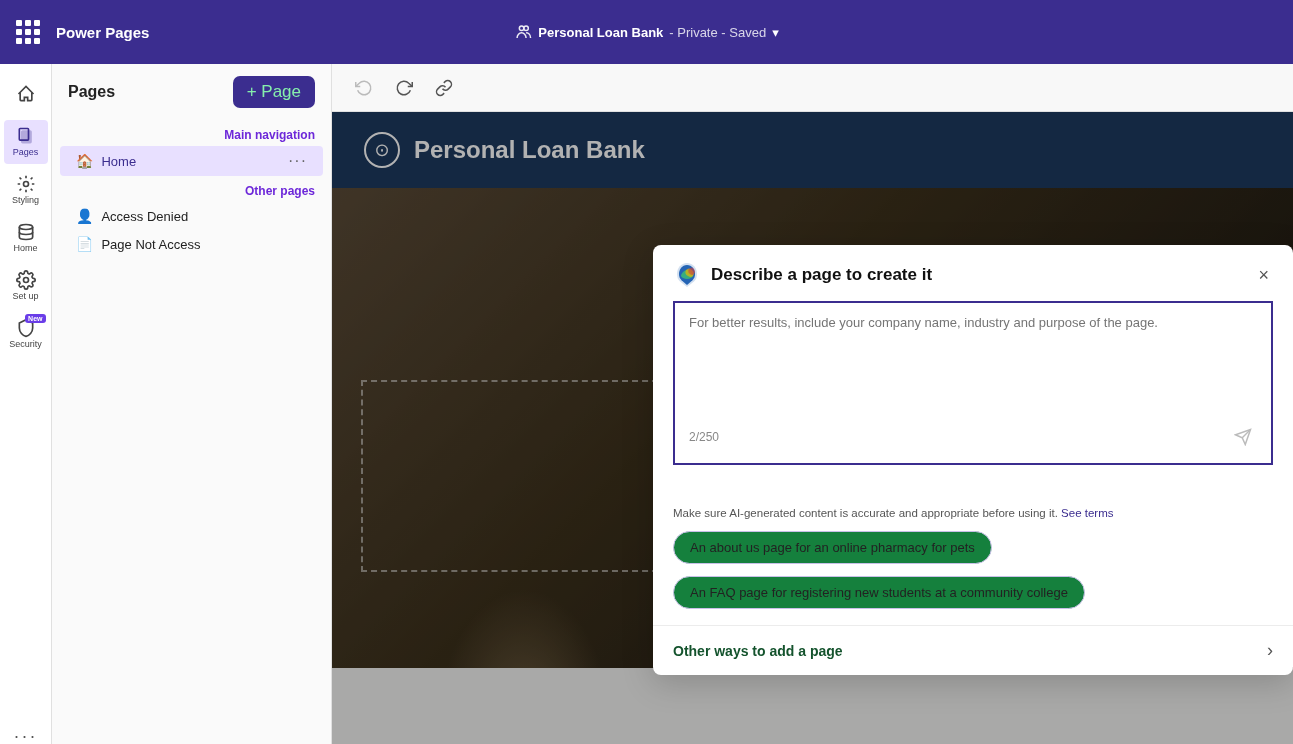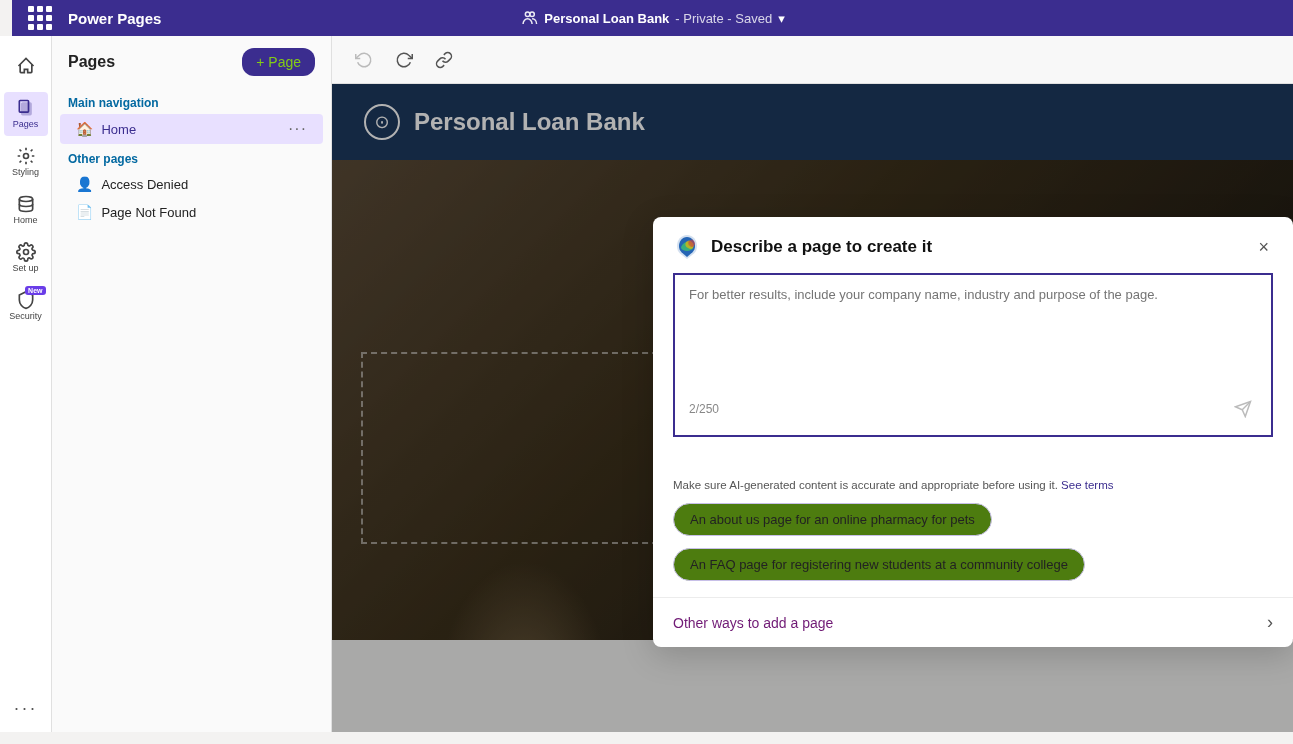--- a/index.html
+++ b/index.html
@@ -1,27 +1,26 @@
 <!DOCTYPE html>
 <html><head>
   <meta charset="utf-8">
   <style>
     * { box-sizing: border-box; margin: 0; padding: 0; }
     body { font-family: 'Segoe UI', sans-serif; width: 1293px; height: 744px; overflow: hidden; background: #f3f2f1; }
 
     
     .topbar {
-      height: 36px;
+      height: 64px;
       background: #3b2d8f;
       display: flex;
       align-items: center;
       padding: 0 12px;
       gap: 12px;
       position: relative;
-      margin-left: 12px;
     }
     .topbar-grid {
       color: white;
       font-size: 18px;
       cursor: pointer;
       display: grid;
       grid-template-columns: repeat(3,6px);
       grid-template-rows: repeat(3,6px);
       gap: 3px;
       padding: 4px;
@@ -137,34 +136,35 @@
     .pages-panel-title {
       font-size: 16px;
       font-weight: 600;
       color: #222;
     }
     .add-page-btn {
       display: flex;
       align-items: center;
       gap: 6px;
       background: #3b2d8f;
-      color: #84cc16;
+      color: #86efac;
       border: none;
-      border-radius: 12px;
+      border-radius: 7px;
       padding: 6px 14px;
-      font-size: 14px;
+      font-size: 17px;
       cursor: pointer;
       font-family: inherit;
       font-weight: 500;
     }
     .nav-section-title {
       font-size: 12px;
       font-weight: 600;
-      color: #0369a1;
+      color: #6d28d9;
       padding: 8px 16px 4px;
+      text-align: right;
     }
     .nav-item {
       display: flex;
       align-items: center;
       justify-content: space-between;
       padding: 6px 16px;
       cursor: pointer;
       border-radius: 4px;
       margin: 0 8px;
     }
@@ -359,43 +359,43 @@
       cursor: pointer;
       display: flex;
       align-items: center;
       justify-content: center;
       color: #bbb;
       font-size: 16px;
     }
     .suggestion-btn {
       border: 1px solid #c8c0e8;
       border-radius: 20px;
-      background: #4d7c0f;
+      background: #15803d;
       padding: 8px 16px;
       font-size: 13px;
       color: #222;
       cursor: pointer;
       text-align: left;
       font-family: 'Segoe UI', sans-serif;
       display: inline-block;
       width: fit-content;
     }
     .modal-footer {
       margin-top: auto;
       border-top: 1px solid #ececec;
       padding: 14px 20px;
       display: flex;
       align-items: center;
       justify-content: space-between;
       cursor: pointer;
     }
     .modal-footer-text {
       font-size: 14px;
-      font-weight: 400;
-      color: #701a75;
+      font-weight: 700;
+      color: #14532d;
     }
     .modal-footer-chevron { color: #555; font-size: 18px; }
 
     
     .cp-blue { fill: #2464b4; }
     .cp-green { fill: #3dba74; }
     .cp-red { fill: #d04040; }
     .cp-yellow { fill: #e8b600; }
   </style>
 </head>
@@ -502,21 +502,21 @@
     <div class="nav-section-title">Other pages</div>
     <div class="nav-item">
       <div class="nav-item-left">
         <span class="nav-item-icon">👤</span>
         <span>Access Denied</span>
       </div>
     </div>
     <div class="nav-item">
       <div class="nav-item-left">
         <span class="nav-item-icon">📄</span>
-        <span>Page Not Found</span>
+        <span>Page Not Access</span>
       </div>
     </div>
   </div>
 
   <div class="content-area">
 
     <div class="toolbar">
       <button class="toolbar-btn disabled" title="Undo">
         <svg width="18" height="18" viewBox="0 0 24 24" fill="none" stroke="currentColor" stroke-width="2">
           <polyline points="1 4 1 10 7 10"></polyline>

